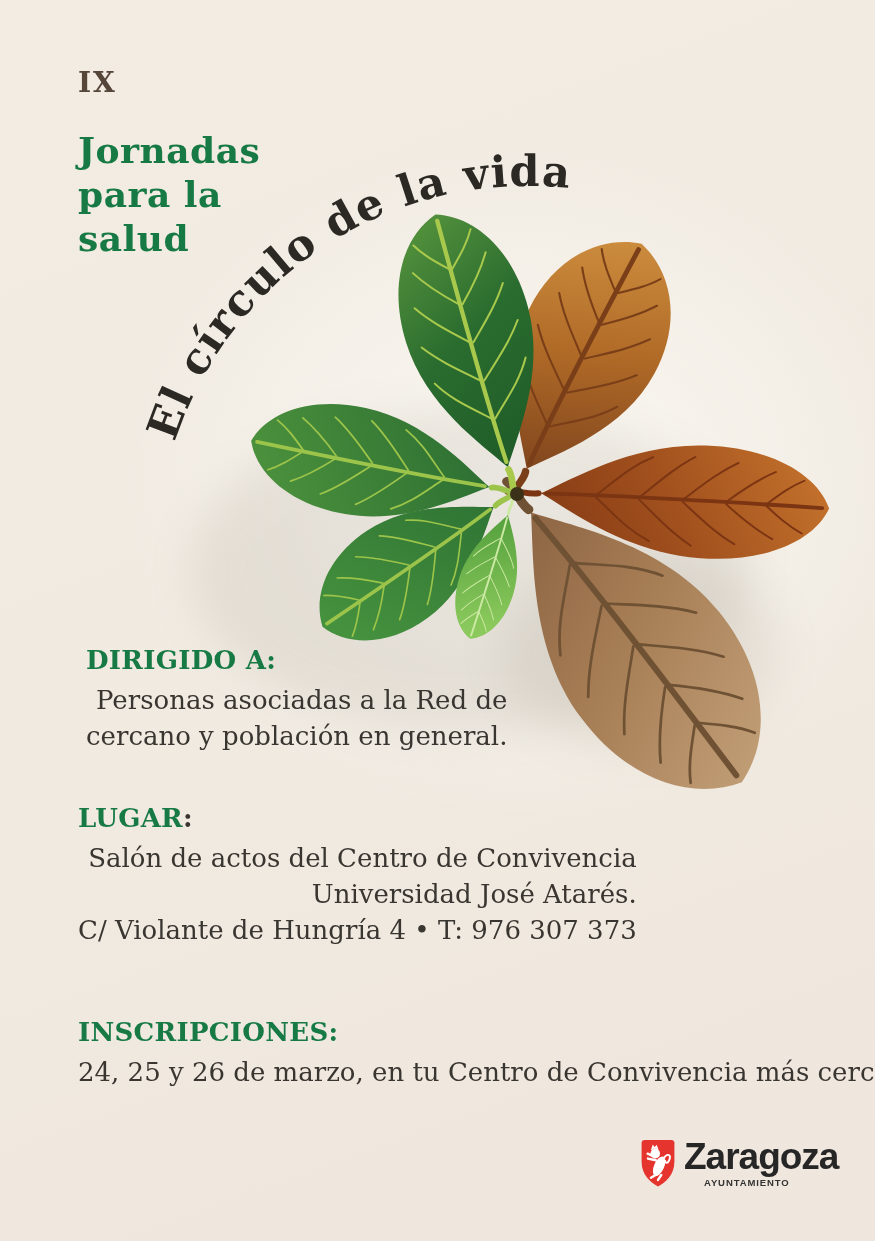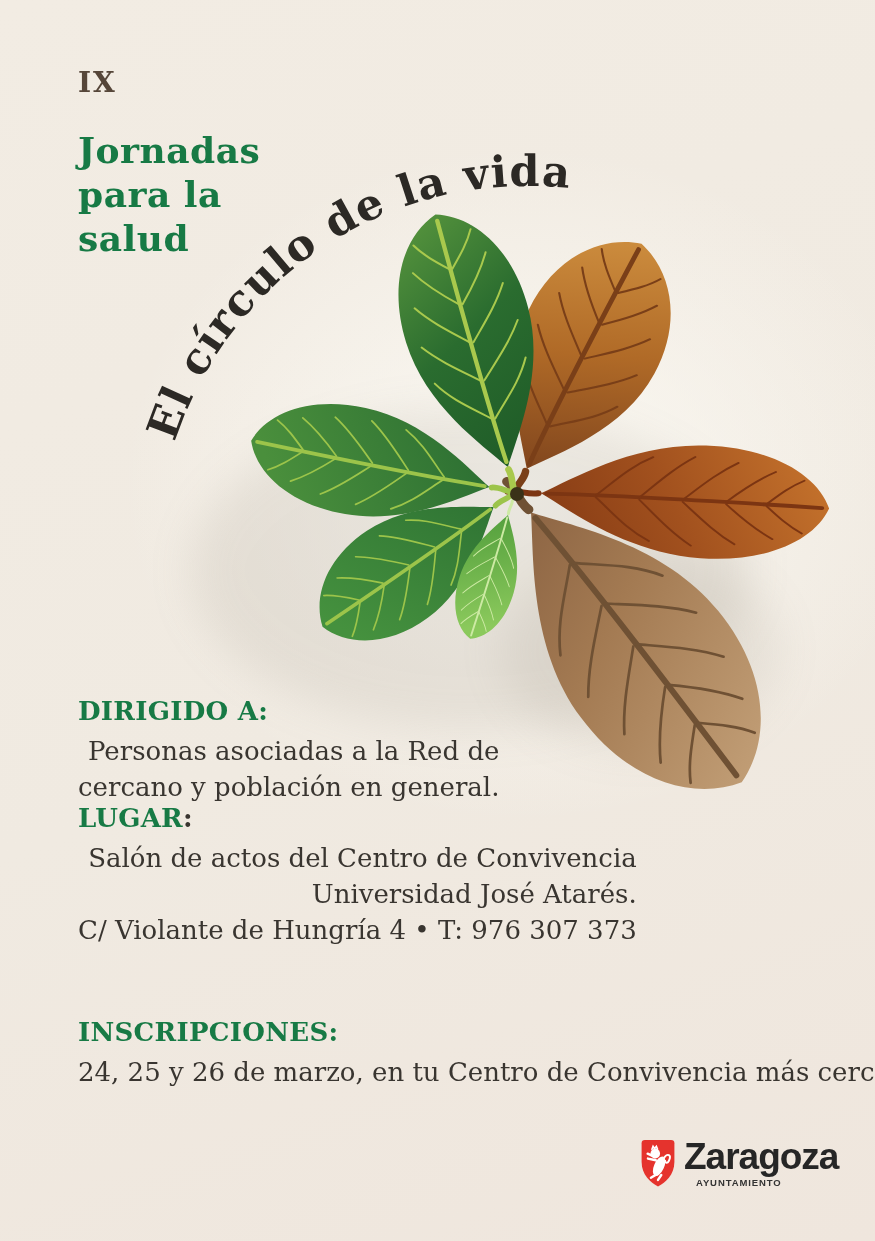--- a/index.html
+++ b/index.html
@@ -13,42 +13,42 @@
   .art{position:absolute;left:0;top:0;}
   .edition{
     position:absolute;left:78px;top:66px;
     font-size:28px;font-weight:700;color:#564639;letter-spacing:2px;
   }
   .main-title{
     position:absolute;left:78px;top:128px;
     font-size:36px;font-weight:700;color:#177a45;line-height:44px;letter-spacing:0.5px;
   }
   .block{position:absolute;left:78px;}
-  .block-dirigido{top:695px;}
+  .block-dirigido{top:644px;margin-left:8px;}
   .block-lugar{top:802px;}
   .block-inscripciones{top:1016px;}
   .heading{
     margin:0 0 6px 0;font-size:26px;font-weight:700;color:#177a45;letter-spacing:0.3px;line-height:32px;
   }
   .heading .dark-colon{color:#393530;}
   .line{
     margin:0;font-size:26px;color:#393530;line-height:36px;white-space:nowrap;text-align:right;
   }
   .logo{
     position:absolute;left:641px;top:1139px;
     display:flex;align-items:center;gap:9px;
   }
   .logo-text{display:flex;flex-direction:column;}
   .logo-city{
     font-family:"Liberation Sans",sans-serif;font-weight:700;font-size:37px;
     line-height:36px;color:#262626;letter-spacing:-1px;
   }
   .logo-sub{
     font-family:"Liberation Sans",sans-serif;font-weight:700;font-size:9.5px;
-    letter-spacing:0.9px;color:#333;margin-top:2px;margin-left:12px;
+    letter-spacing:0.9px;color:#333;margin-top:2px;margin-left:20px;
   }
   .curved-title{
     font-family:"DejaVu Serif",serif;font-weight:700;font-size:43px;
     fill:#2c2925;letter-spacing:1.5px;
   }
 </style>
 </head>
 <body>
 
 <div class="poster">

